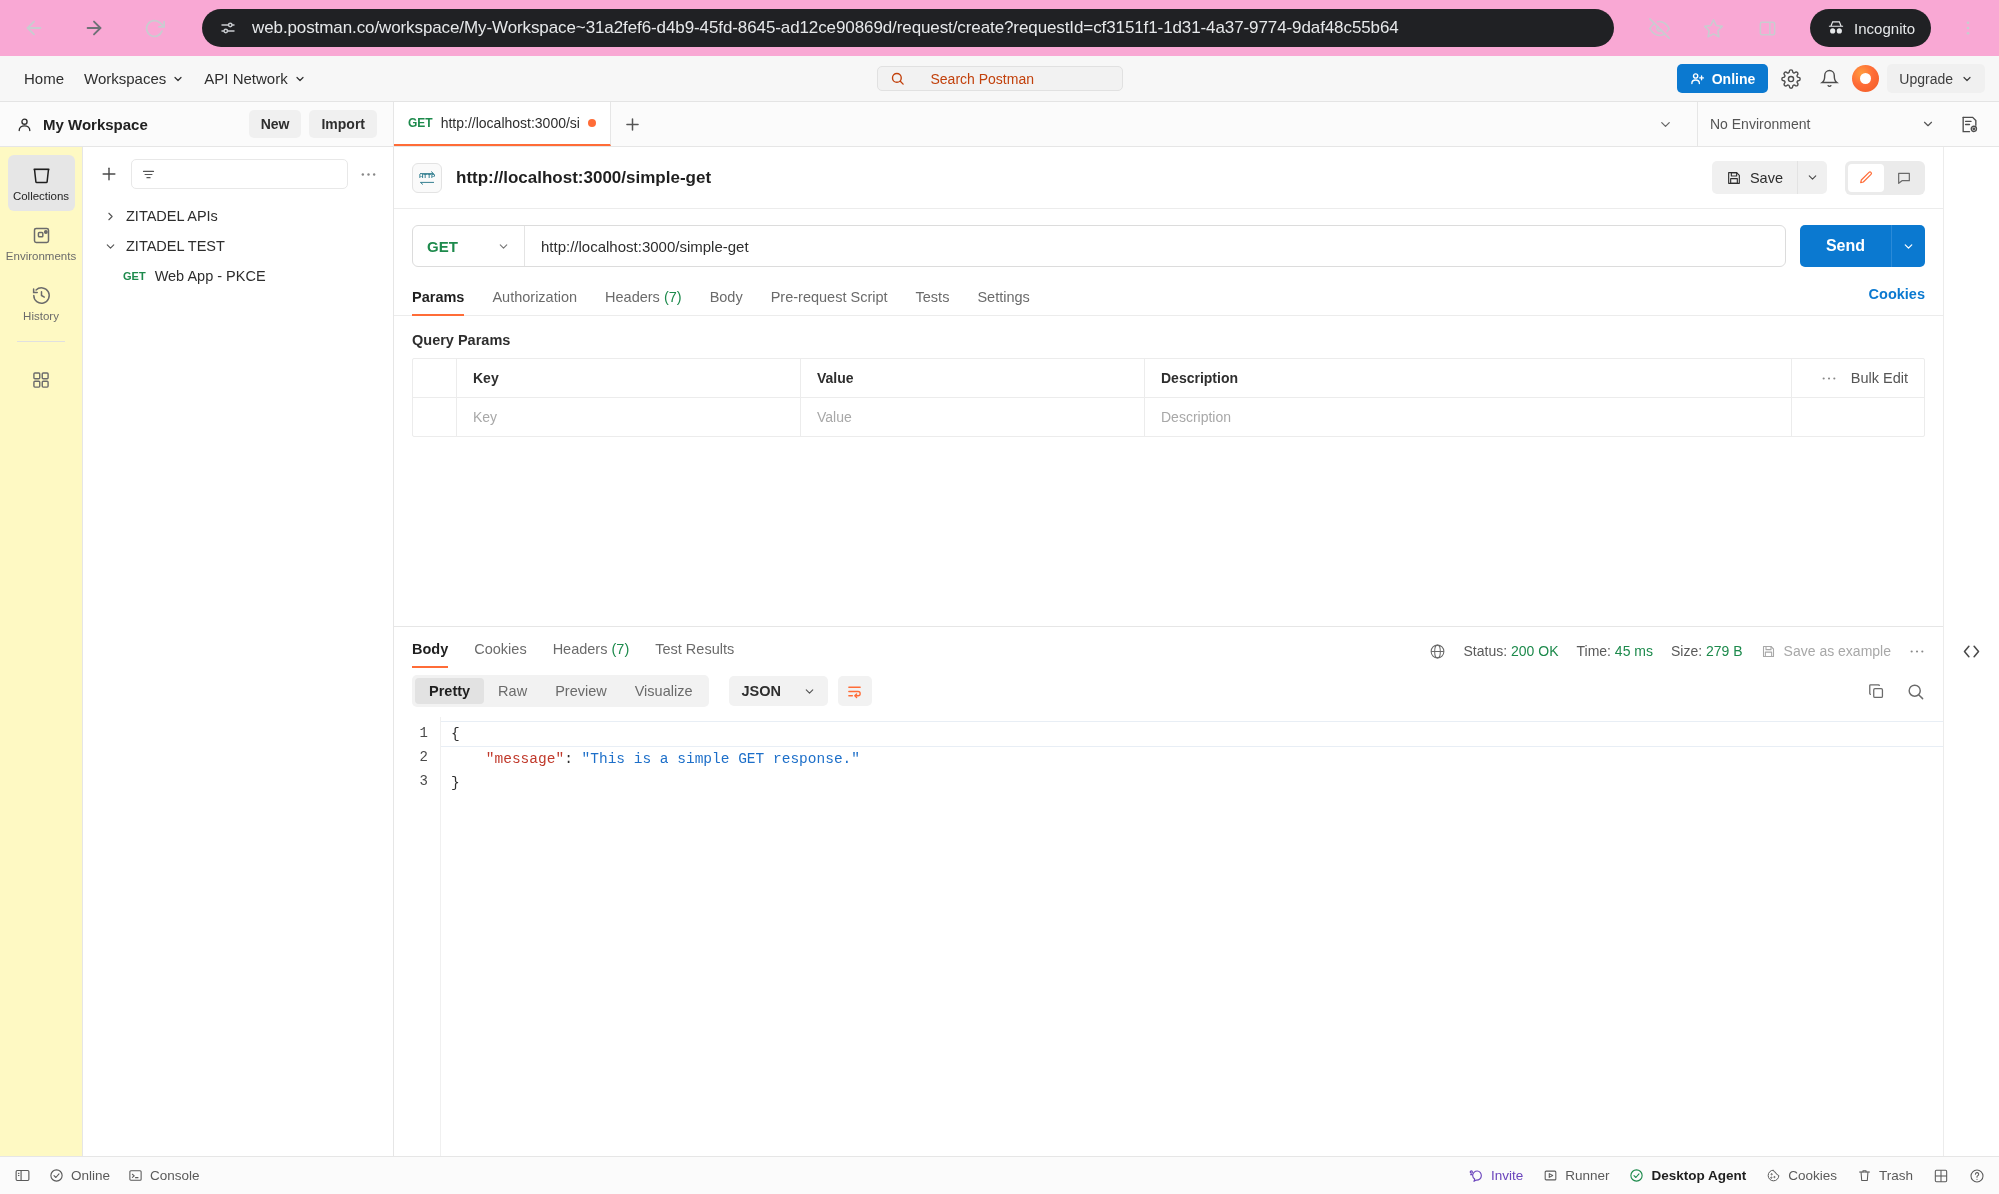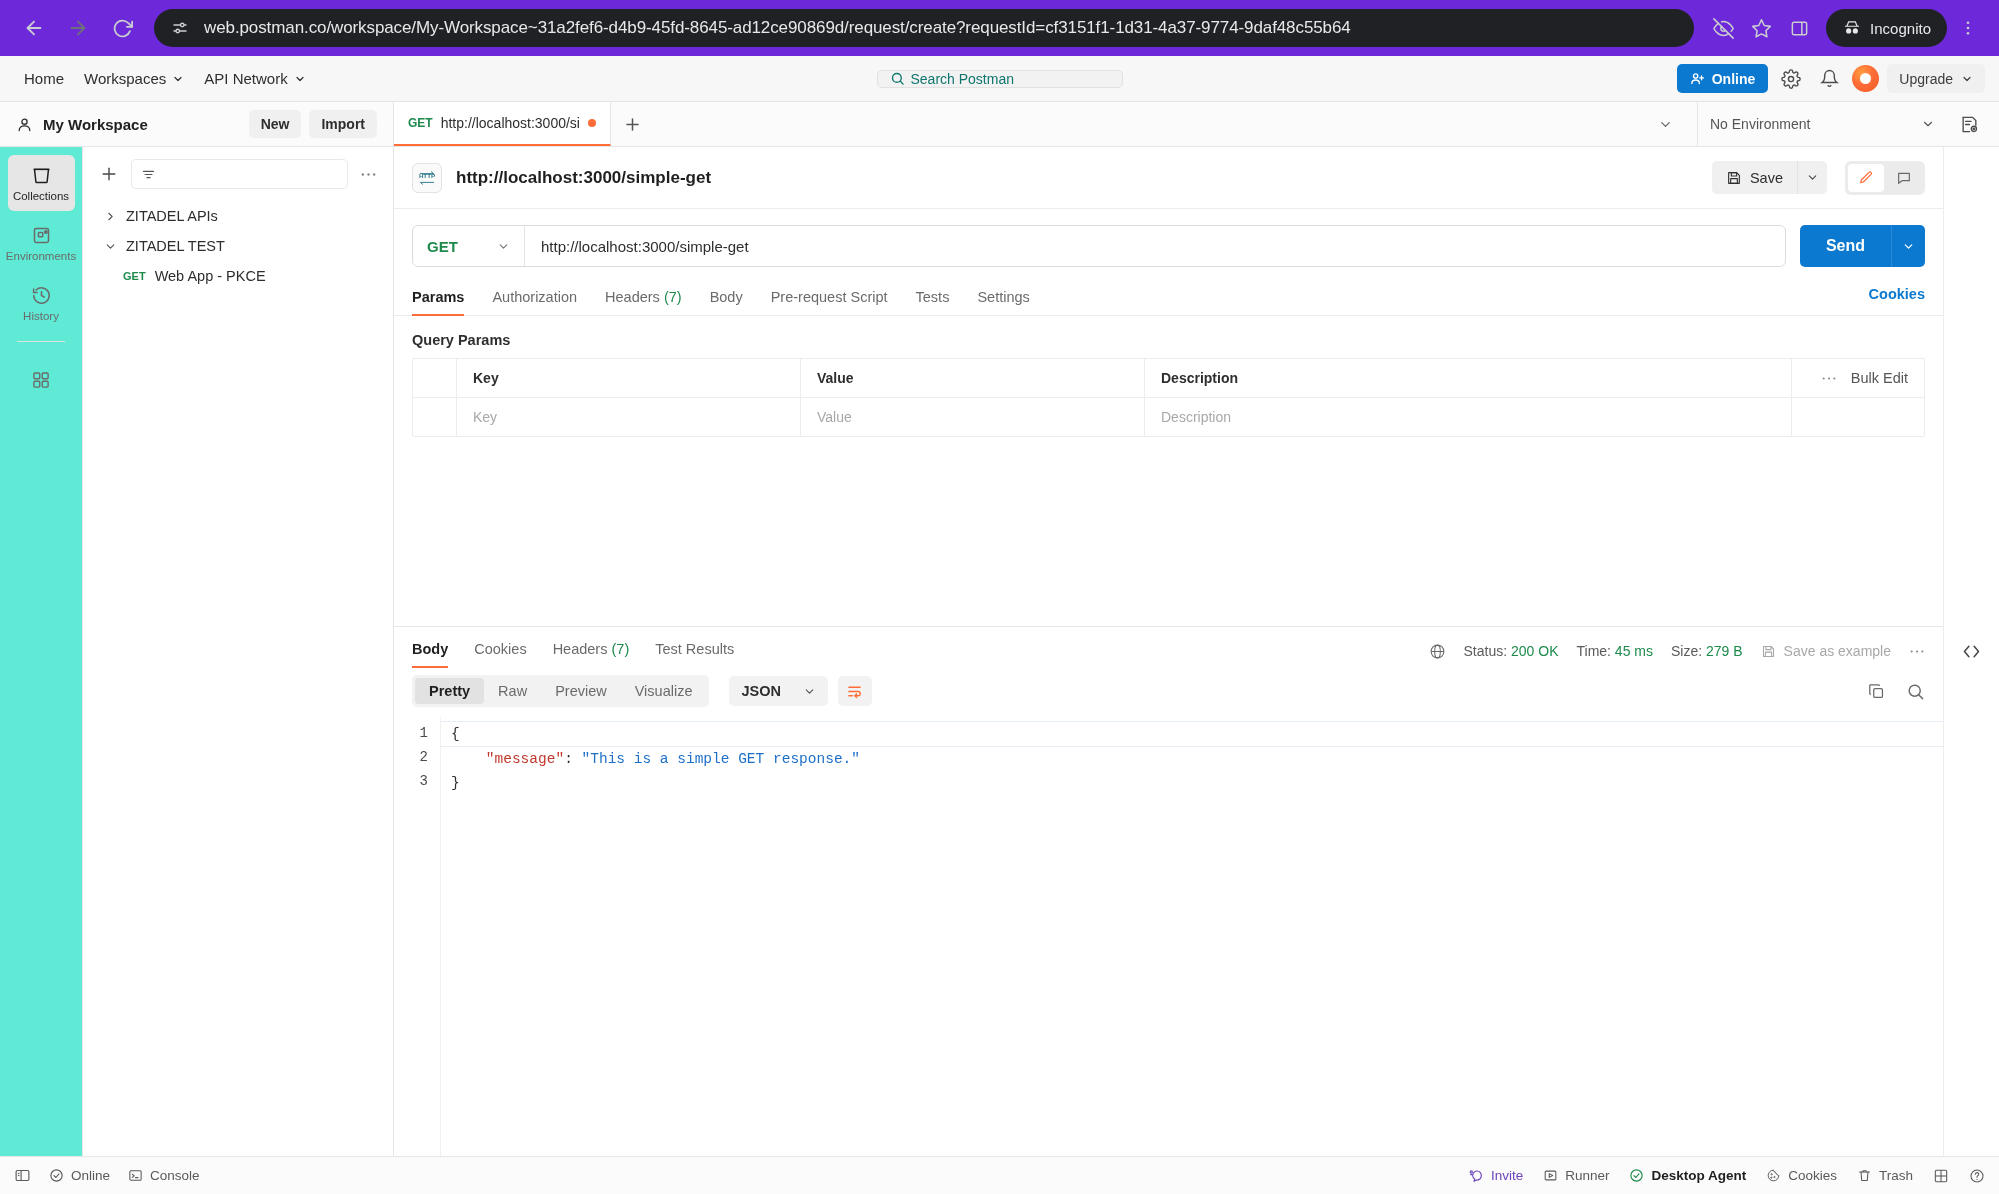--- a/index.html
+++ b/index.html
@@ -6,22 +6,22 @@
   html, body {
     width: 1999px; height: 1194px;
     font-family: "Liberation Sans", sans-serif;
     background: #ffffff;
     overflow: hidden;
   }
   body { display: flex; flex-direction: column; }
 
   
   .browser-bar {
-    height: 56px; background: #6d28d9; flex: 0 0 56px;
-    display: flex; align-items: center; padding: 0 14px; gap: 4px;
+    height: 56px; background: #f9a8d4; flex: 0 0 56px;
+    display: flex; align-items: center; padding: 0 14px; gap: 20px;
   }
   .nav-btn {
     width: 40px; height: 40px; border-radius: 50%;
     display: flex; align-items: center; justify-content: center;
     color: #c9ccd0;
   }
   .nav-btn.disabled { color: #6e7176; }
   .omnibox {
     flex: 1; height: 38px; background: #202124; border-radius: 19px;
     display: flex; align-items: center; padding: 0 14px; margin: 0 8px;
@@ -46,24 +46,24 @@
     height: 46px; flex: 0 0 46px; background: #f7f7f7;
     border-bottom: 1px solid #e4e4e4;
     display: flex; align-items: center; padding: 0 14px; position: relative;
   }
   .pm-nav-item {
     font-size: 15px; color: #2e2e2e; padding: 6px 10px; border-radius: 4px;
     display: flex; align-items: center; gap: 6px; white-space: nowrap;
   }
   .search-postman {
     position: absolute; left: 50%; transform: translateX(-50%);
-    width: 246px; height: 18px; background: #f2f2f2;
+    width: 246px; height: 25px; background: #f2f2f2;
     border: 1px solid #e1e1e1; border-radius: 5px;
-    display: flex; align-items: center; gap: 6px; padding: 0 12px;
-    color: #0f766e; font-size: 14px;
+    display: flex; align-items: center; gap: 26px; padding: 0 12px;
+    color: #c2410c; font-size: 14px;
   }
   .topnav-right {
     margin-left: auto; display: flex; align-items: center; gap: 8px;
   }
   .invite-btn {
     background: #0b79d0; color: #fff; font-size: 14px; font-weight: bold;
     border-radius: 5px; height: 29px; padding: 0 13px;
     display: flex; align-items: center; gap: 7px;
   }
   .icon-btn {
@@ -137,21 +137,21 @@
   .env-eye {
     width: 44px; display: flex; align-items: center; justify-content: center;
     color: #4d4d4d;
   }
 
   
   .main-row { flex: 1; display: flex; min-height: 0; }
 
   
   .rail {
-    width: 83px; flex: 0 0 83px; background: #5eead4;
+    width: 83px; flex: 0 0 83px; background: #fef9c3;
     border-right: 1px solid #e6e6e6; padding-top: 8px;
     display: flex; flex-direction: column; align-items: center; gap: 4px;
   }
   .rail-item {
     width: 67px; height: 56px; border-radius: 6px;
     display: flex; flex-direction: column; align-items: center;
     justify-content: center; gap: 4px; color: #6b6b6b; font-size: 11.5px;
   }
   .rail-item.active { background: #e6e6e6; color: #1f1f1f; }
   .rail-sep { width: 48px; height: 1px; background: #e0e0e0; margin: 6px 0; }

